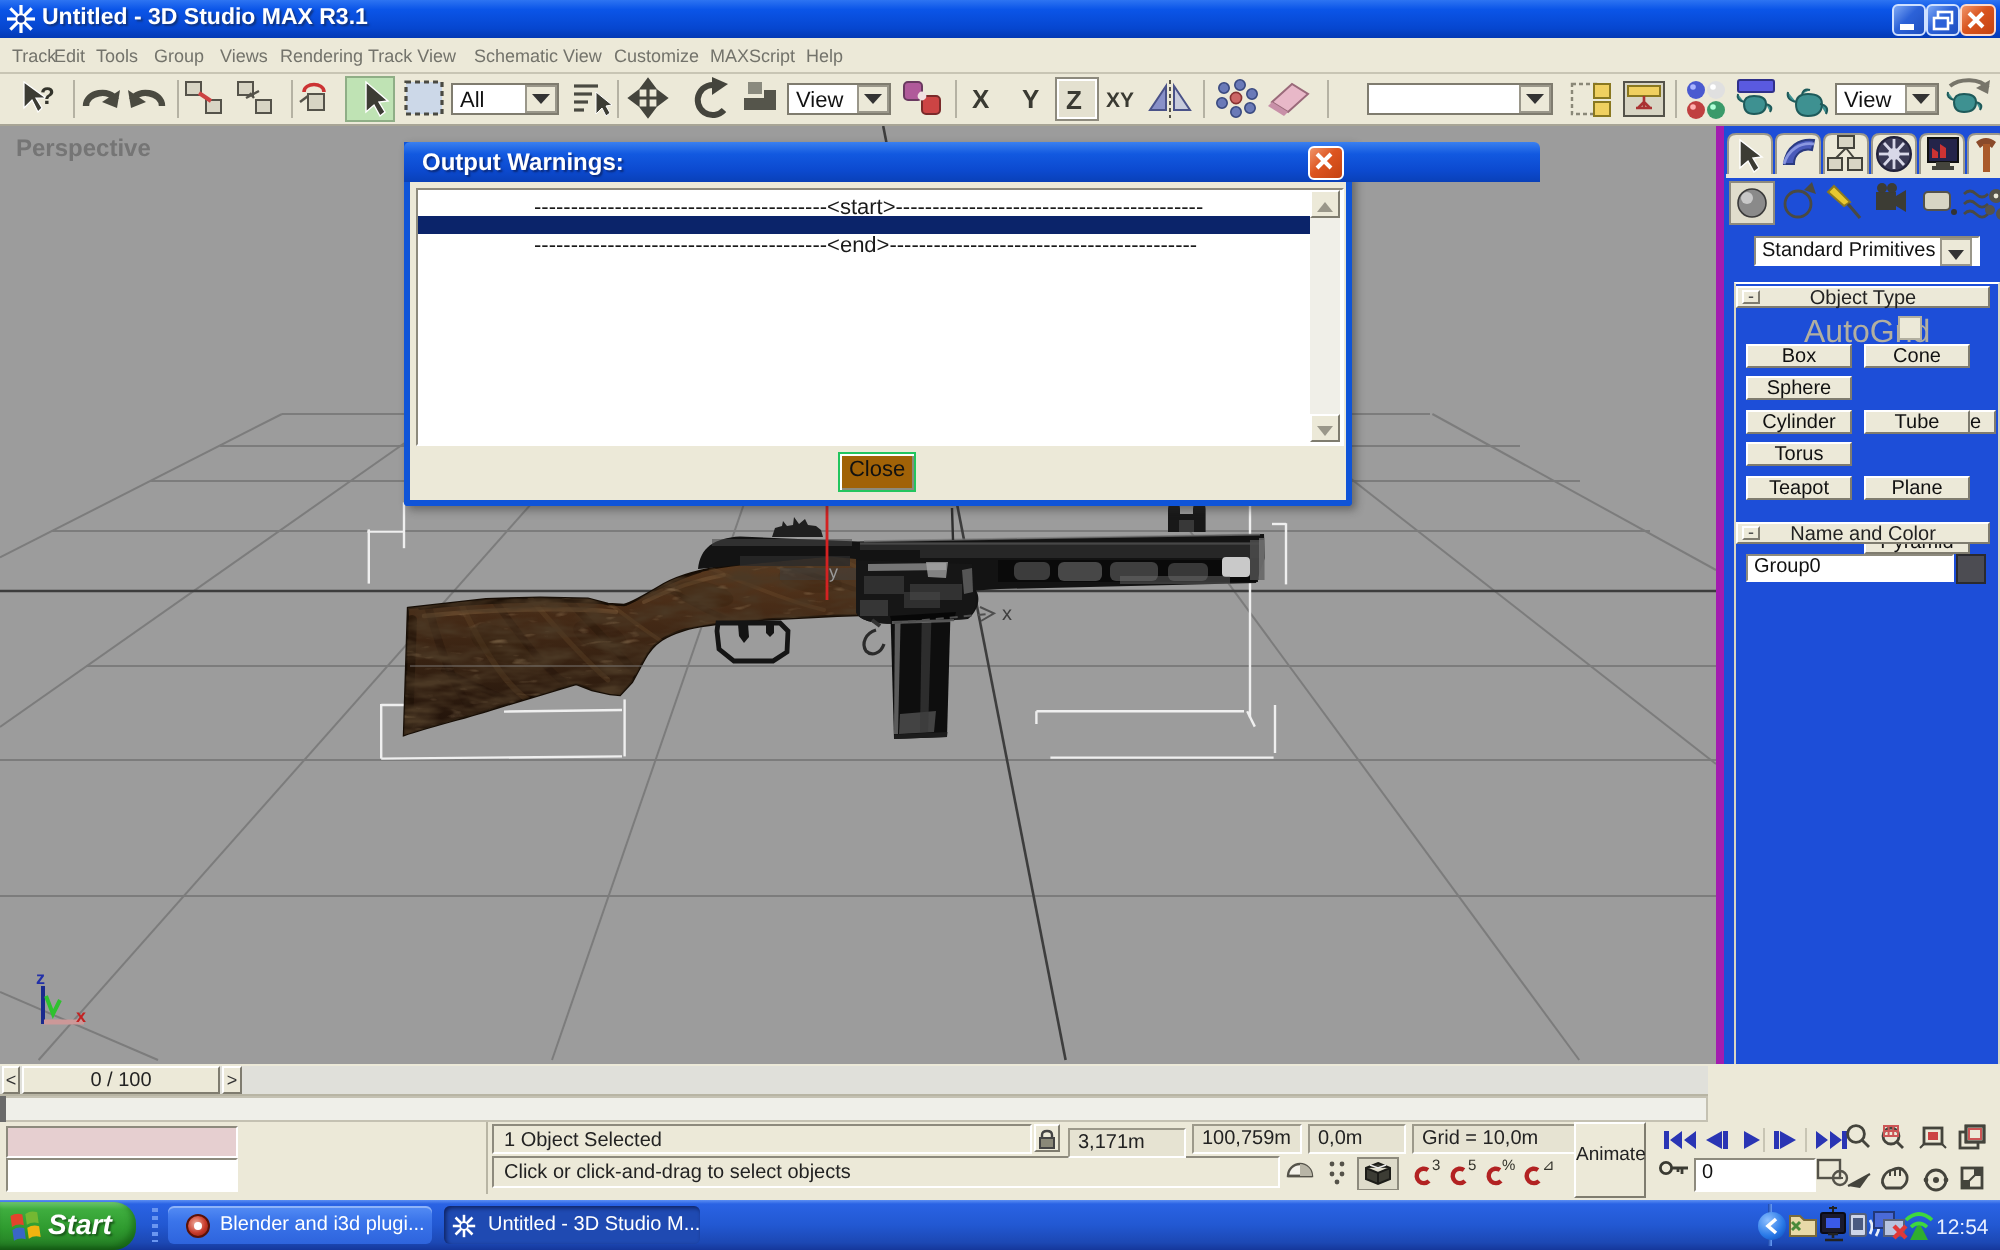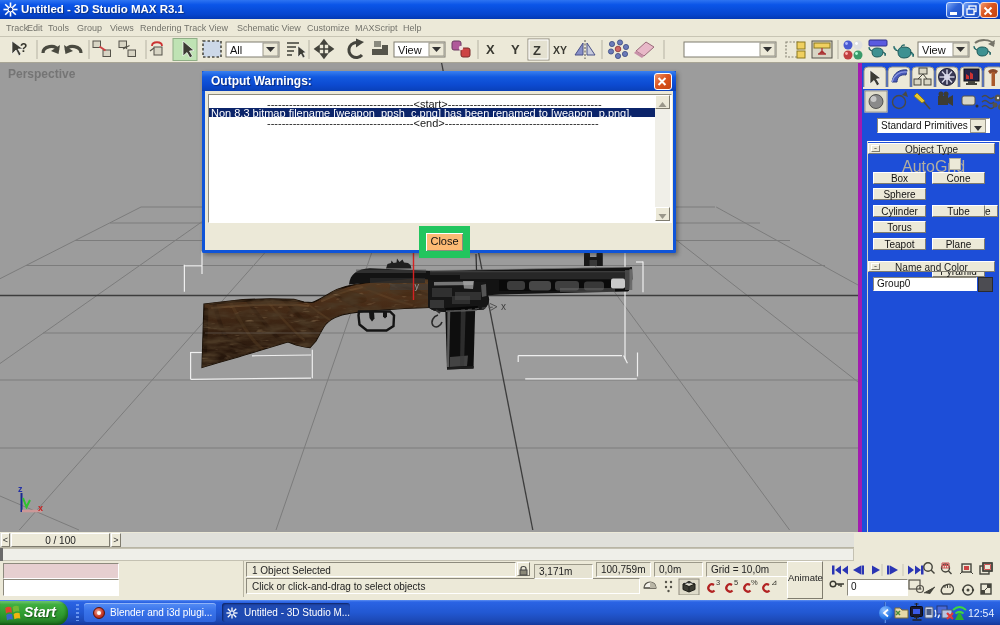--- a/index.html
+++ b/index.html
@@ -550,41 +550,40 @@
         <circle cx="53" cy="30" r="1.2" fill="#44443c" stroke="none"></circle>
       <rect x="61" y="24" width="10" height="10"></rect>
         <path d="M61,34 L71,24" stroke-width="1"></path>
         <rect x="67" y="24" width="4" height="4" fill="#44443c" stroke="none"></rect>
         <rect x="61" y="30" width="4" height="4" fill="#44443c" stroke="none"></rect>
     </g>
   </svg>
 </div>
 
 <div class="abs" style="left:202px;top:71px;width:474px;height:182px;background:#ece9d8;border:3px solid #0f54d8;border-top:none;border-radius:0 0 2px 2px;box-sizing:border-box;box-shadow:2px 2px 4px rgba(40,40,40,0.45);" id="dialog">
-  <div class="abs" style="left:-3px;top:0;width:474px;height:20px;background:linear-gradient(180deg,#3a80f0 0%,#1259e0 30%,#0c4ad0 70%,#0940b8 100%);border-radius:3px 3px 0 0;">
+  <div class="abs" style="left:-3px;top:0;width:568px;height:20px;background:linear-gradient(180deg,#3a80f0 0%,#1259e0 30%,#0c4ad0 70%,#0940b8 100%);border-radius:3px 3px 0 0;">
     <span class="abs" style="left:9px;top:3px;font-size:12px;font-weight:bold;color:#fff;text-shadow:1px 1px 1px #0a2a7a;">Output Warnings:</span>
     <div class="abs" style="left:452px;top:2px;width:16px;height:15px;border:1px solid #fff;border-radius:3px;background:linear-gradient(135deg,#f0956a,#dd5520 45%,#c44312);"><svg width="14" height="13">
           <path d="M3.5,3 L10.5,10 M10.5,3 L3.5,10" stroke="#fff" stroke-width="2"></path>
         </svg></div>
   </div>
   <div class="abs" style="left:3px;top:23px;width:462px;height:127px;background:#fff;border:1px solid #8d8a7d;border-right-color:#fff;border-bottom-color:#fff;">
     <div class="abs" style="left:58px;top:3px;font-size:11px;color:#1a1a1a;white-space:nowrap;">----------------------------------------&lt;start&gt;------------------------------------------</div>
     <div class="abs" style="left:0px;top:12.5px;width:446px;height:9.5px;background:#0b246a;"></div>
-    <div class="abs" style="left:2px;top:12px;font-size:11px;color:#fff;white-space:nowrap;">Non 8.3 bitmap filename [weapon_ppsh_c.png] has been renamed to [weapon_p.png].</div>
     <div class="abs" style="left:58px;top:21.5px;font-size:11px;color:#1a1a1a;white-space:nowrap;">----------------------------------------&lt;end&gt;------------------------------------------</div>
 
     <div class="abs" style="left:446px;top:0;width:15px;height:126px;background:#f0efe8;"></div>
     <div class="abs btn" style="left:446px;top:0px;width:15px;height:14px;"><svg width="13" height="12">
           <path d="M6.5,4 l4,5 h-8 Z" fill="#9a978a"></path>
         </svg></div>
     <div class="abs btn" style="left:446px;top:112px;width:15px;height:14px;"><svg width="13" height="12">
           <path d="M6.5,9 l-4,-5 h8 Z" fill="#9a978a"></path>
         </svg></div>
   </div>
-  <div class="abs" style="left:214px;top:155px;width:37px;height:18px;background:#fdba74;border:7px solid #22c55e;box-shadow:inset 1px 1px 0 #fff,inset -1px -1px 0 #8d8a7d;font-size:11px;color:#111;text-align:center;line-height:17px;">Close</div>
+  <div class="abs" style="left:214px;top:155px;width:37px;height:18px;background:#a16207;border:1px solid #22c55e;box-shadow:inset 1px 1px 0 #fff,inset -1px -1px 0 #8d8a7d;font-size:11px;color:#111;text-align:center;line-height:17px;">Close</div>
 </div>
 
 <div class="abs" style="left:0;top:600px;width:1000px;height:25px;background:linear-gradient(180deg,#5c8ef2 0%,#2a63e4 8%,#2258d2 50%,#1c48b4 85%,#15379b 100%);" id="taskbar">
 
   <div class="abs" style="left:0;top:1px;width:68px;height:24px;border-radius:0 11px 11px 0;background:linear-gradient(180deg,#6ec56e 0%,#3fae3f 15%,#2f9b2f 55%,#268126 90%,#1e6a1e 100%);box-shadow:inset -2px -2px 3px rgba(0,60,0,.4);">
     <svg class="abs" style="left:5px;top:4px" width="17" height="17" viewBox="0 0 17 17">
       <g transform="rotate(-8 8 8)">
         <path d="M1,2 q3,-1.5 6,0 l0,5.5 q-3,-1.5 -6,0 Z" fill="#e2442c"></path>
         <path d="M8.5,2 q3,-1.5 6,0 l0,5.5 q-3,-1.5 -6,0 Z" fill="#74b832"></path>
         <path d="M1,9 q3,-1.5 6,0 l0,5.5 q-3,-1.5 -6,0 Z" fill="#3a66c8"></path>

